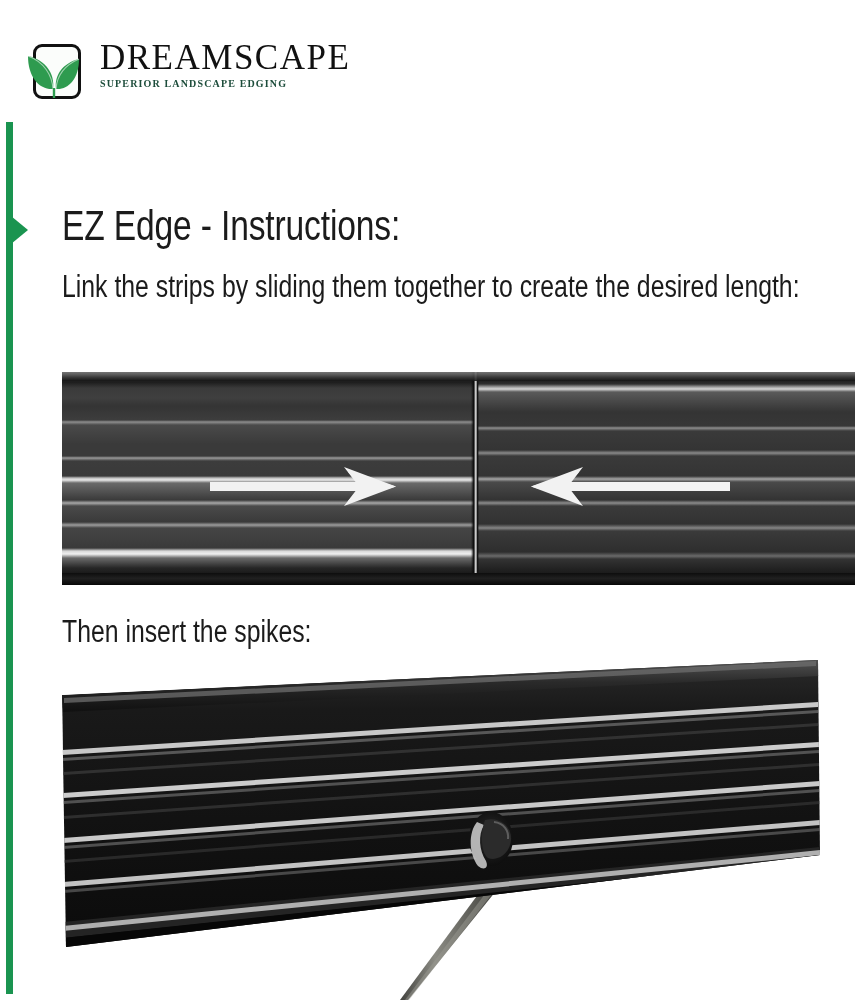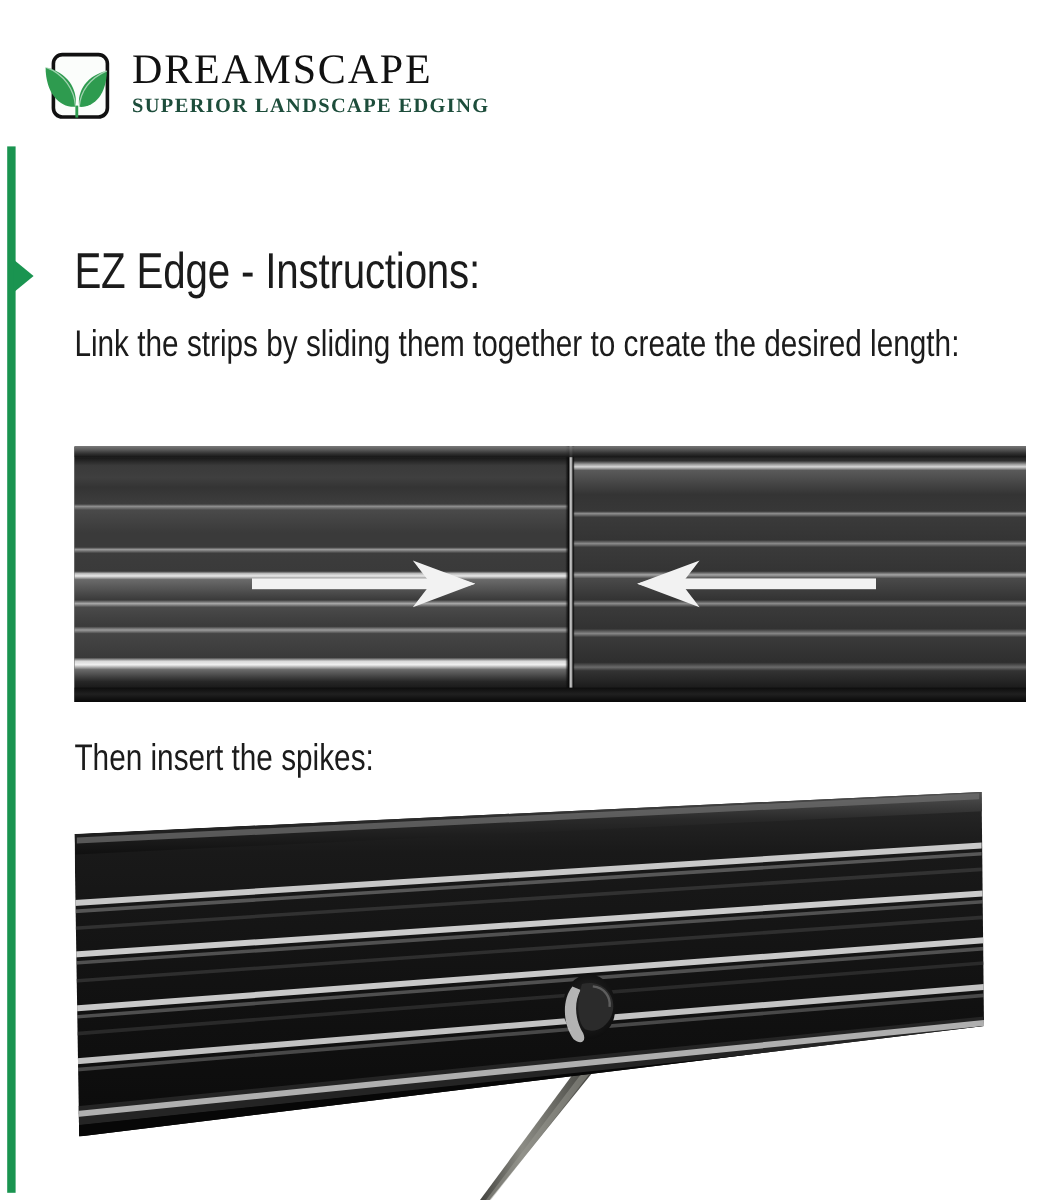--- a/index.html
+++ b/index.html
@@ -39,21 +39,21 @@
     width: 0;
     height: 0;
     border-top: 14px solid transparent;
     border-bottom: 14px solid transparent;
     border-left: 17px solid #1a9450;
   }
 
   
   .brand {
     position: absolute;
-    left: 34px;
+    left: 24px;
     top: 40px;
     display: flex;
     align-items: flex-start;
   }
   .brand-mark {
     position: relative;
     width: 62px;
     height: 62px;
     flex: 0 0 62px;
     margin-top: 2px;
@@ -84,21 +84,21 @@
   .brand-title {
     font-family: "Liberation Serif", serif;
     font-size: 35px;
     letter-spacing: 1.5px;
     color: #111111;
     font-weight: 400;
     white-space: nowrap;
   }
   .brand-sub {
     font-family: "Liberation Serif", serif;
-    font-size: 17px;
+    font-size: 10px;
     letter-spacing: 1.15px;
     color: #1d4d3b;
     font-weight: 700;
     margin-top: 4px;
     white-space: nowrap;
   }
 
   
   .content {
     position: absolute;

